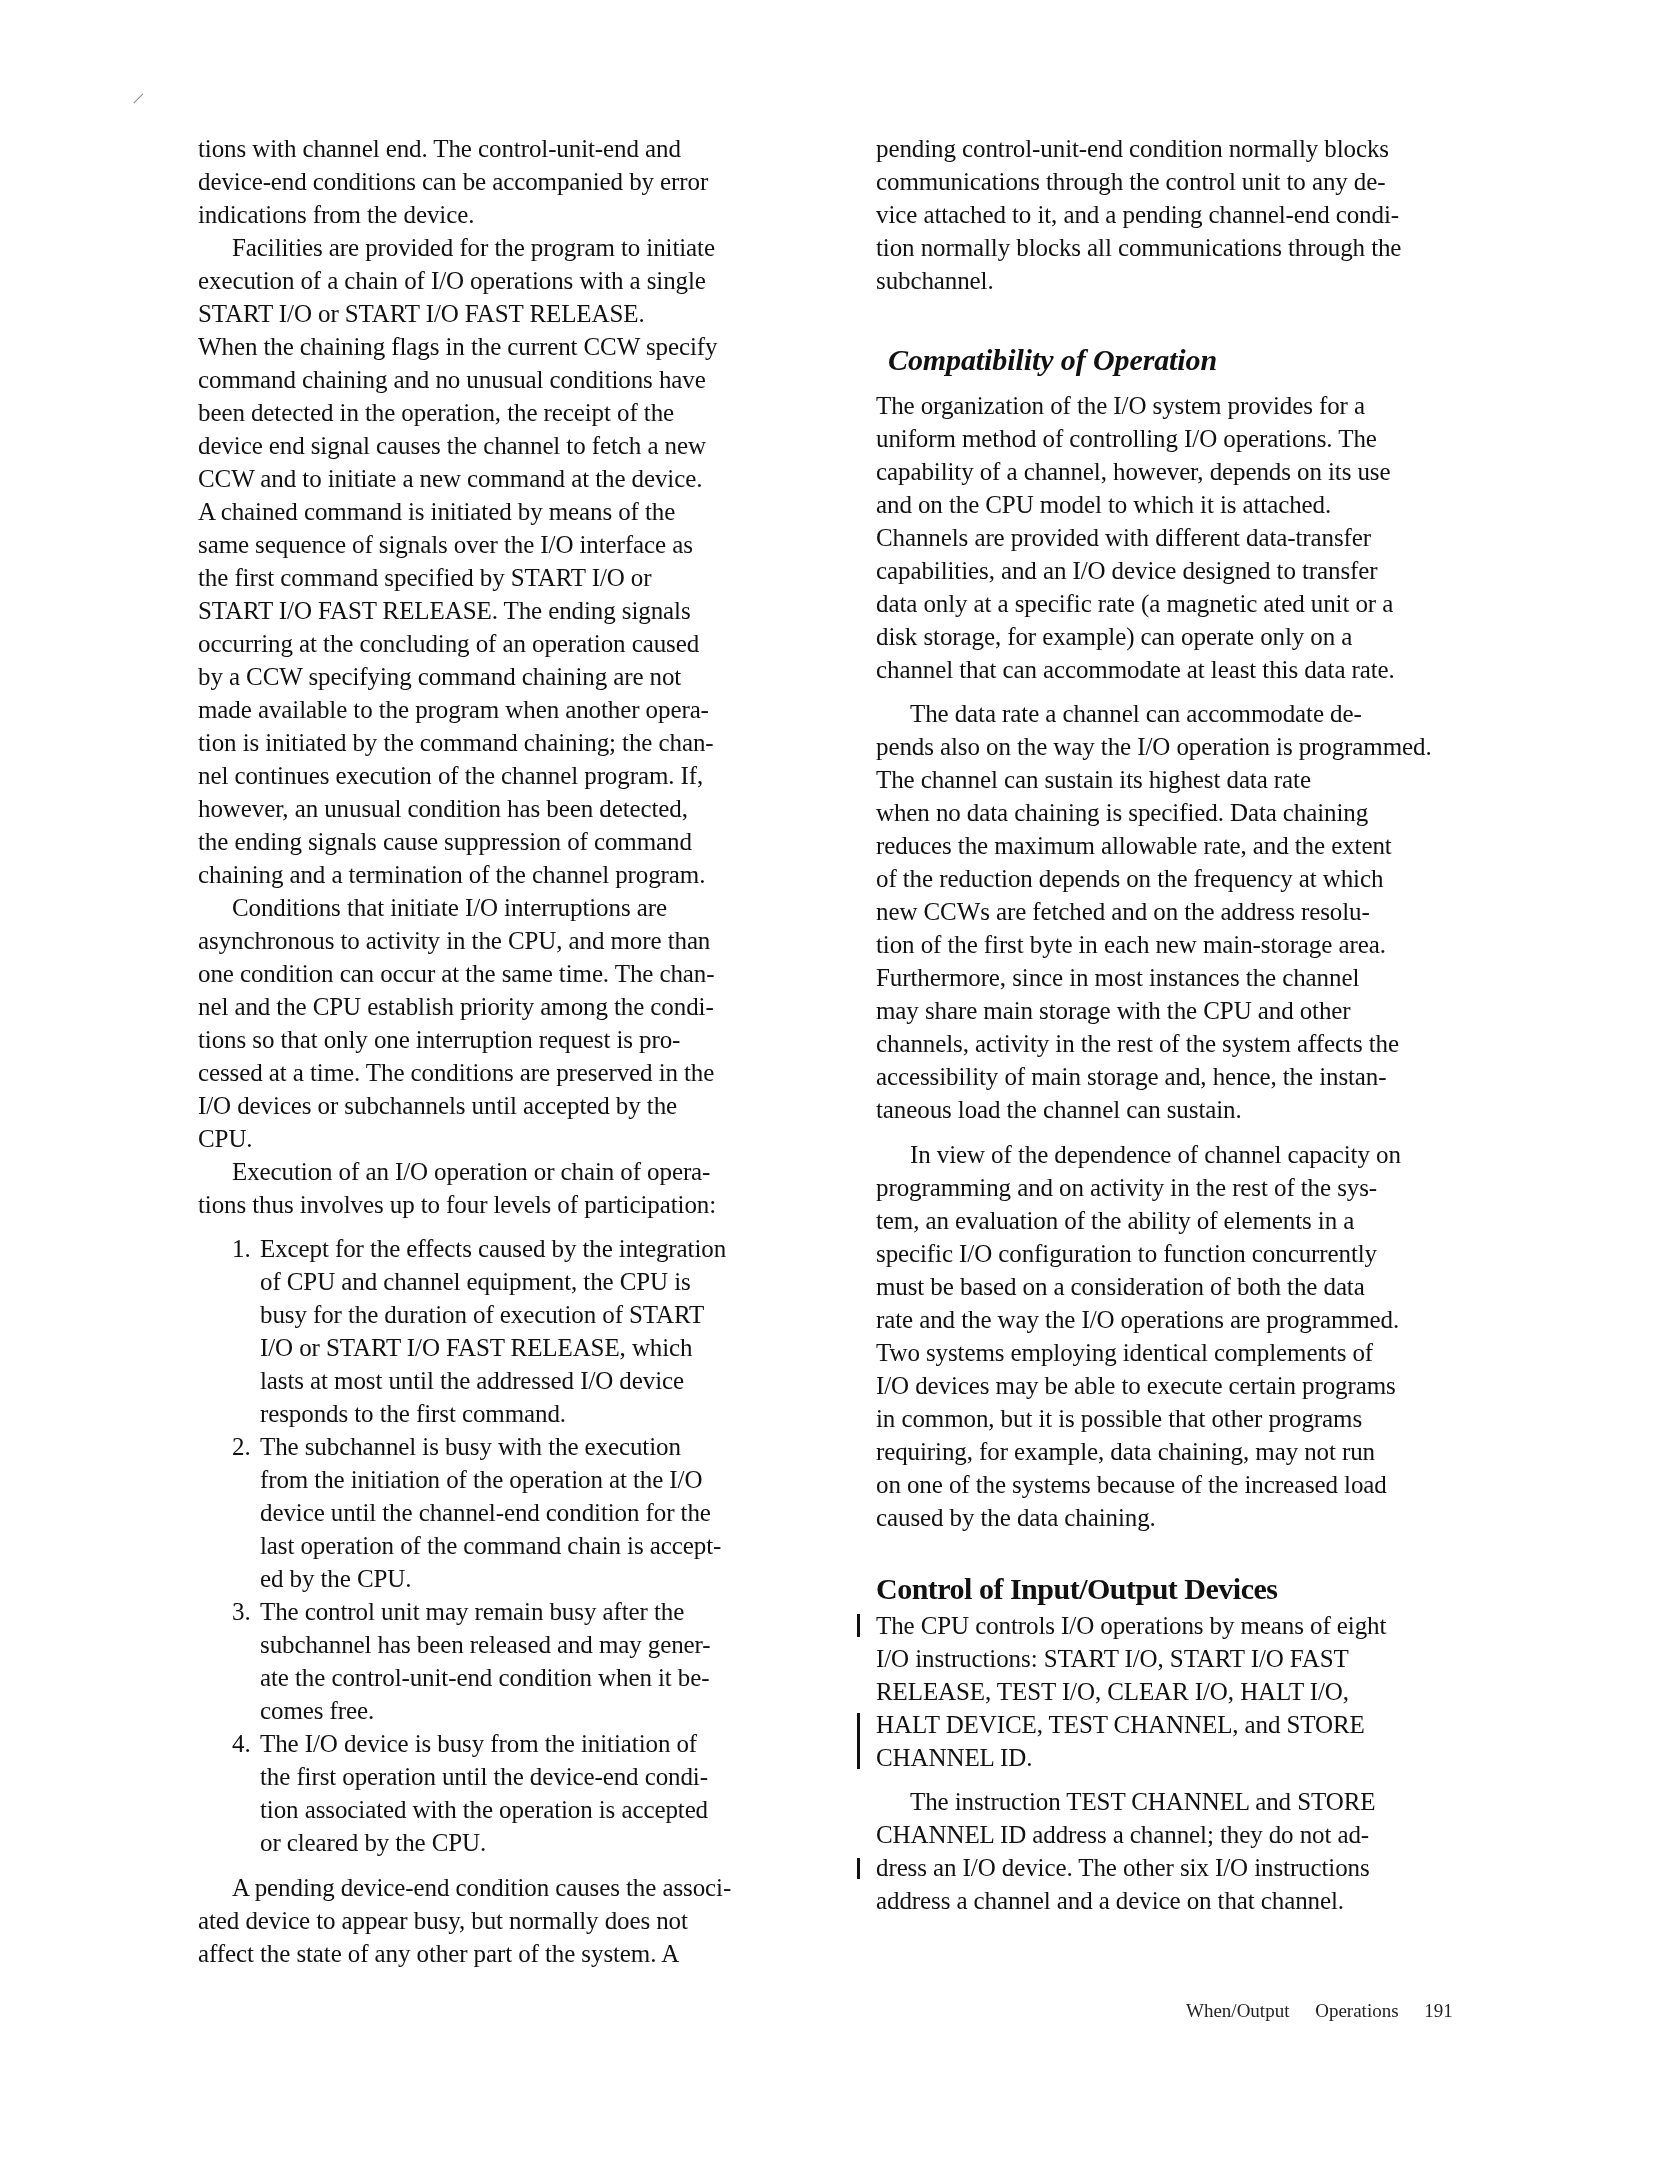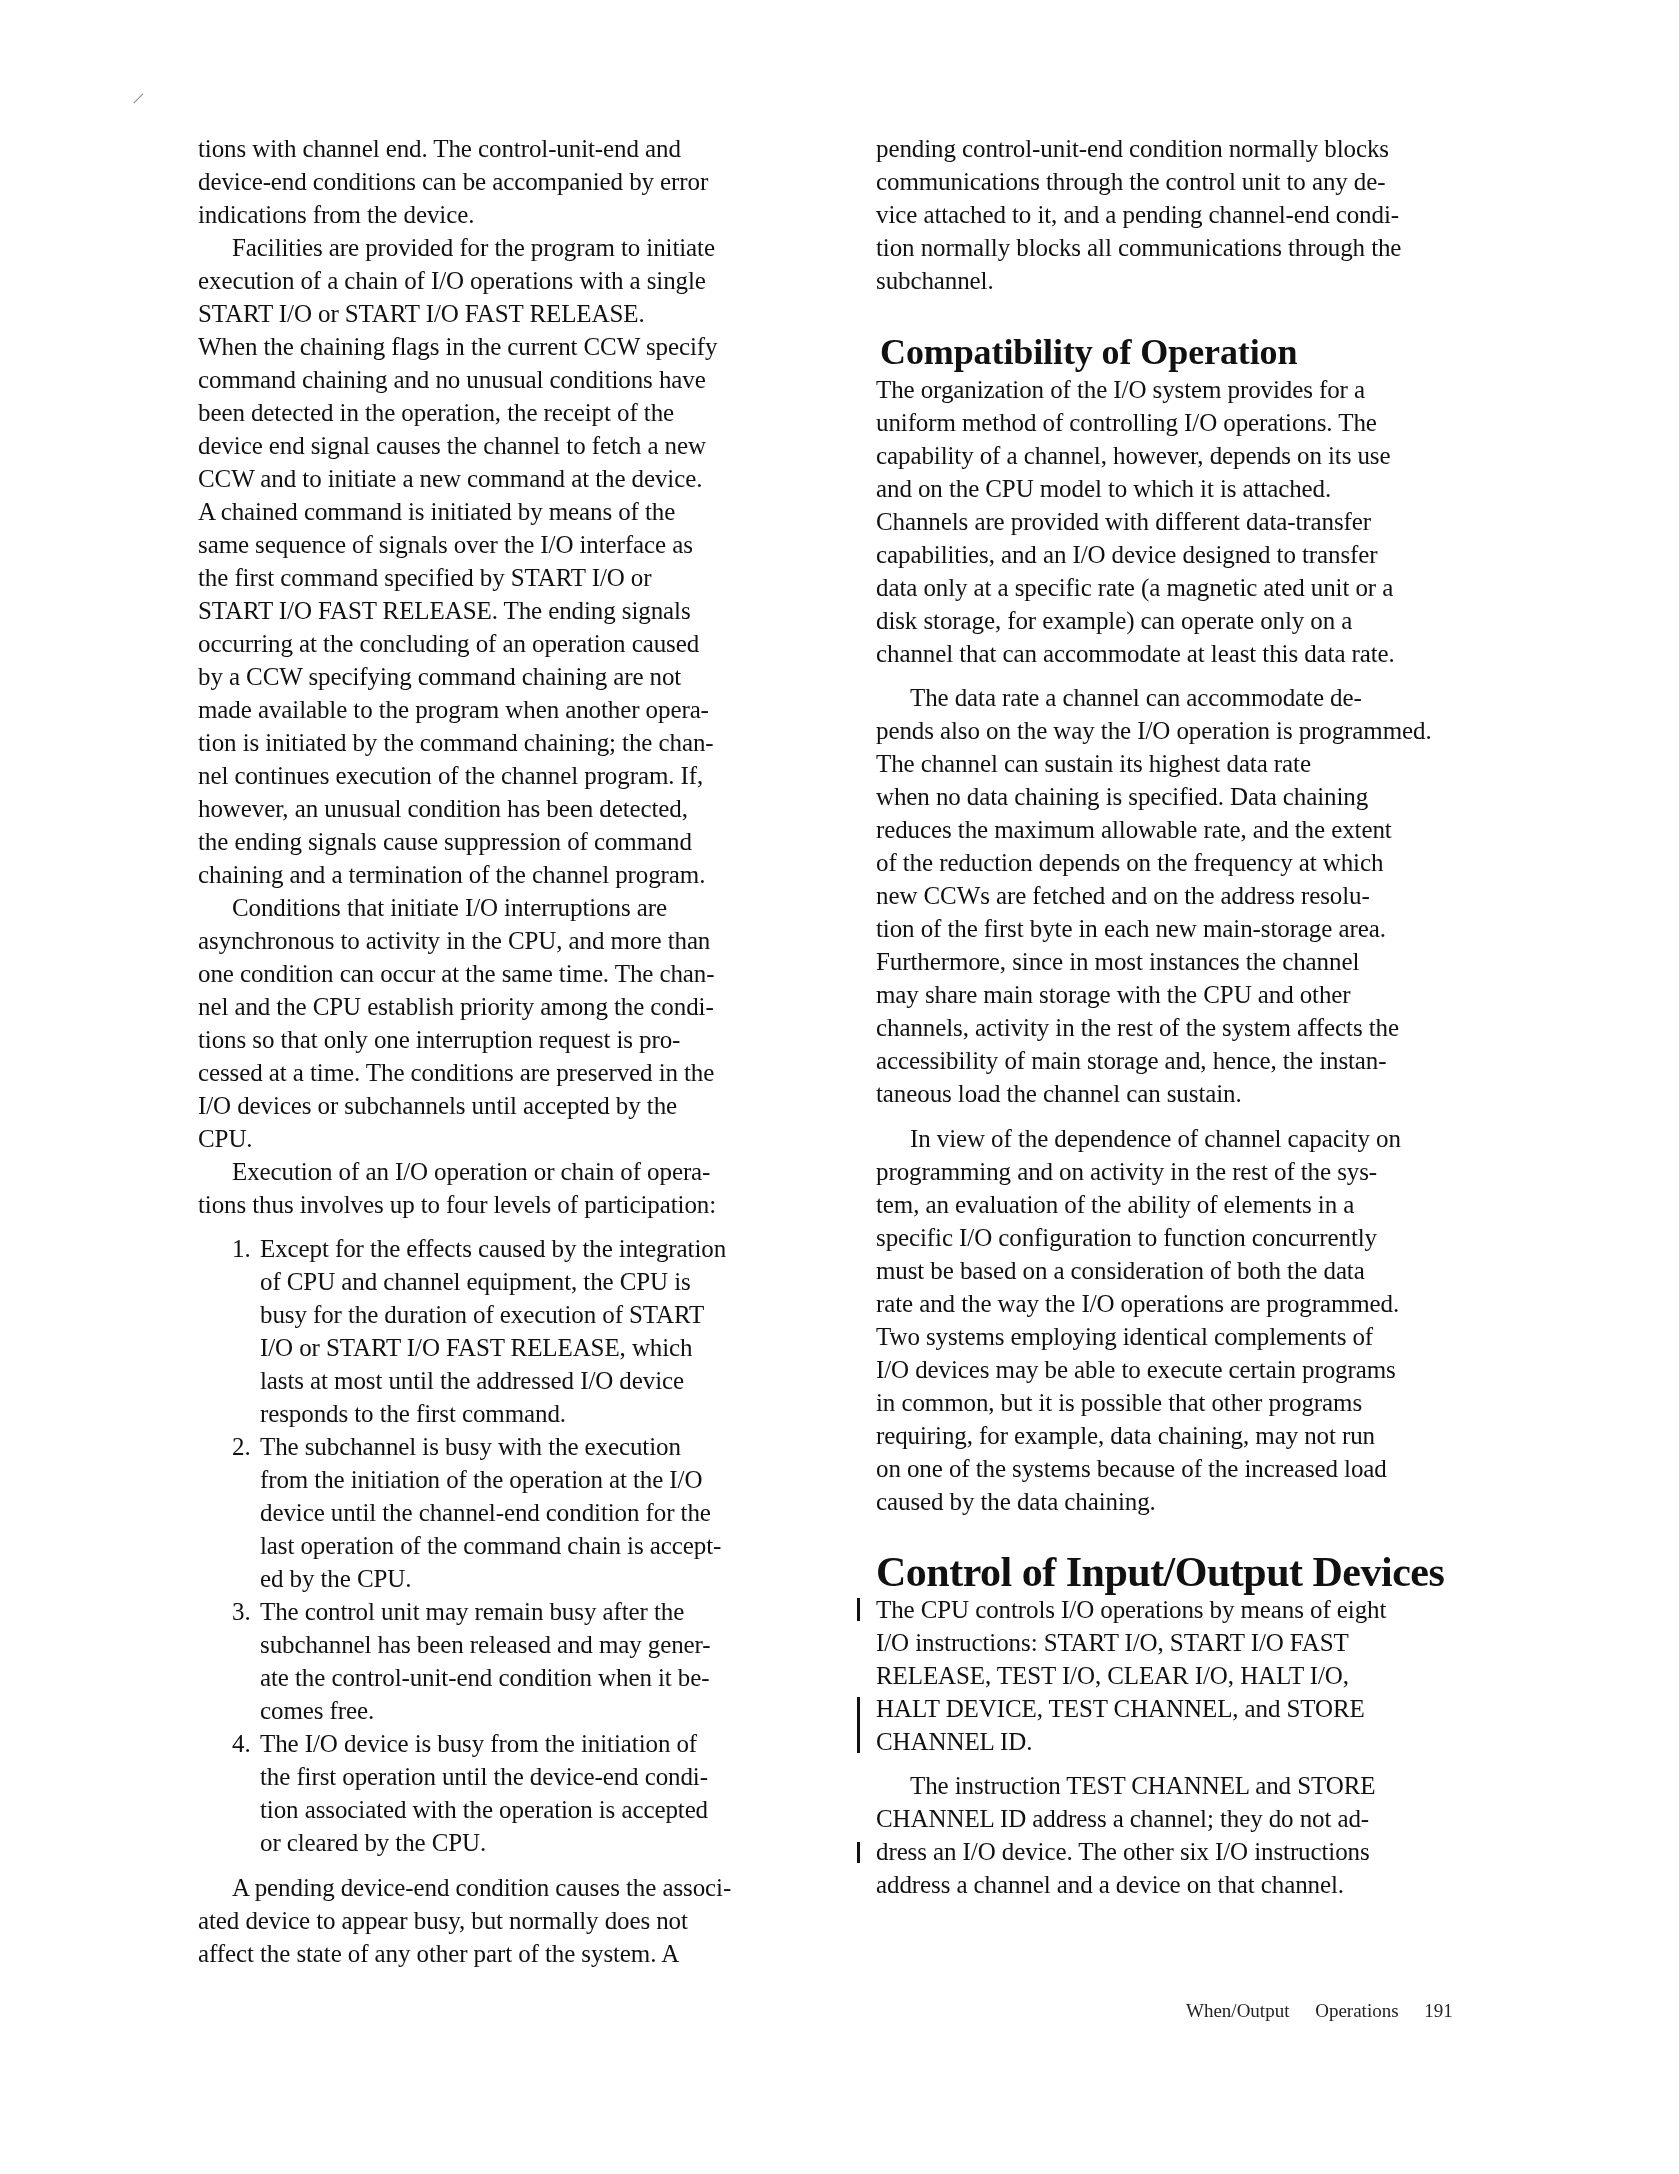--- a/index.html
+++ b/index.html
@@ -21,25 +21,25 @@
   .col.left { left: 198px; width: 650px; }
   .col.right { left: 876px; width: 659px; }
   .line { white-space: nowrap; height: 33px; display: block; }
   .para { margin: 0; }
   .indent { padding-left: 34px; }
   .gap { height: 11.3px; }
   .biggap { height: 34px; }
   .list-item { position: relative; padding-left: 62px; }
   .list-num { position: absolute; left: 34px; top: 0; }
   h3.sub-heading {
-    margin: 4px; font-size: 36px; line-height: 34px; font-weight: bold; 
+    margin: 12px; font-size: 30px; line-height: 34px; font-weight: bold; font-style: italic;
     height: 34px;
   }
   h2.section-heading {
-    margin: 0; font-size: 42px; line-height: 41px; font-weight: bold;
+    margin: 0; font-size: 30px; line-height: 41px; font-weight: bold;
     letter-spacing: -0.5px; height: 41px;
   }
   .rev-bar { position: absolute; left: -19px; width: 2.8px; background: #111; }
   .footer {
     position: absolute; left: 1186px; top: 2000px; font-size: 19px;
     font-family: "Liberation Serif", "DejaVu Serif", serif; color: #222; white-space: nowrap;
   }
   .footer span { margin-right: 21px; }
   .footer span:last-child { margin-right: 0; }
 </style>

